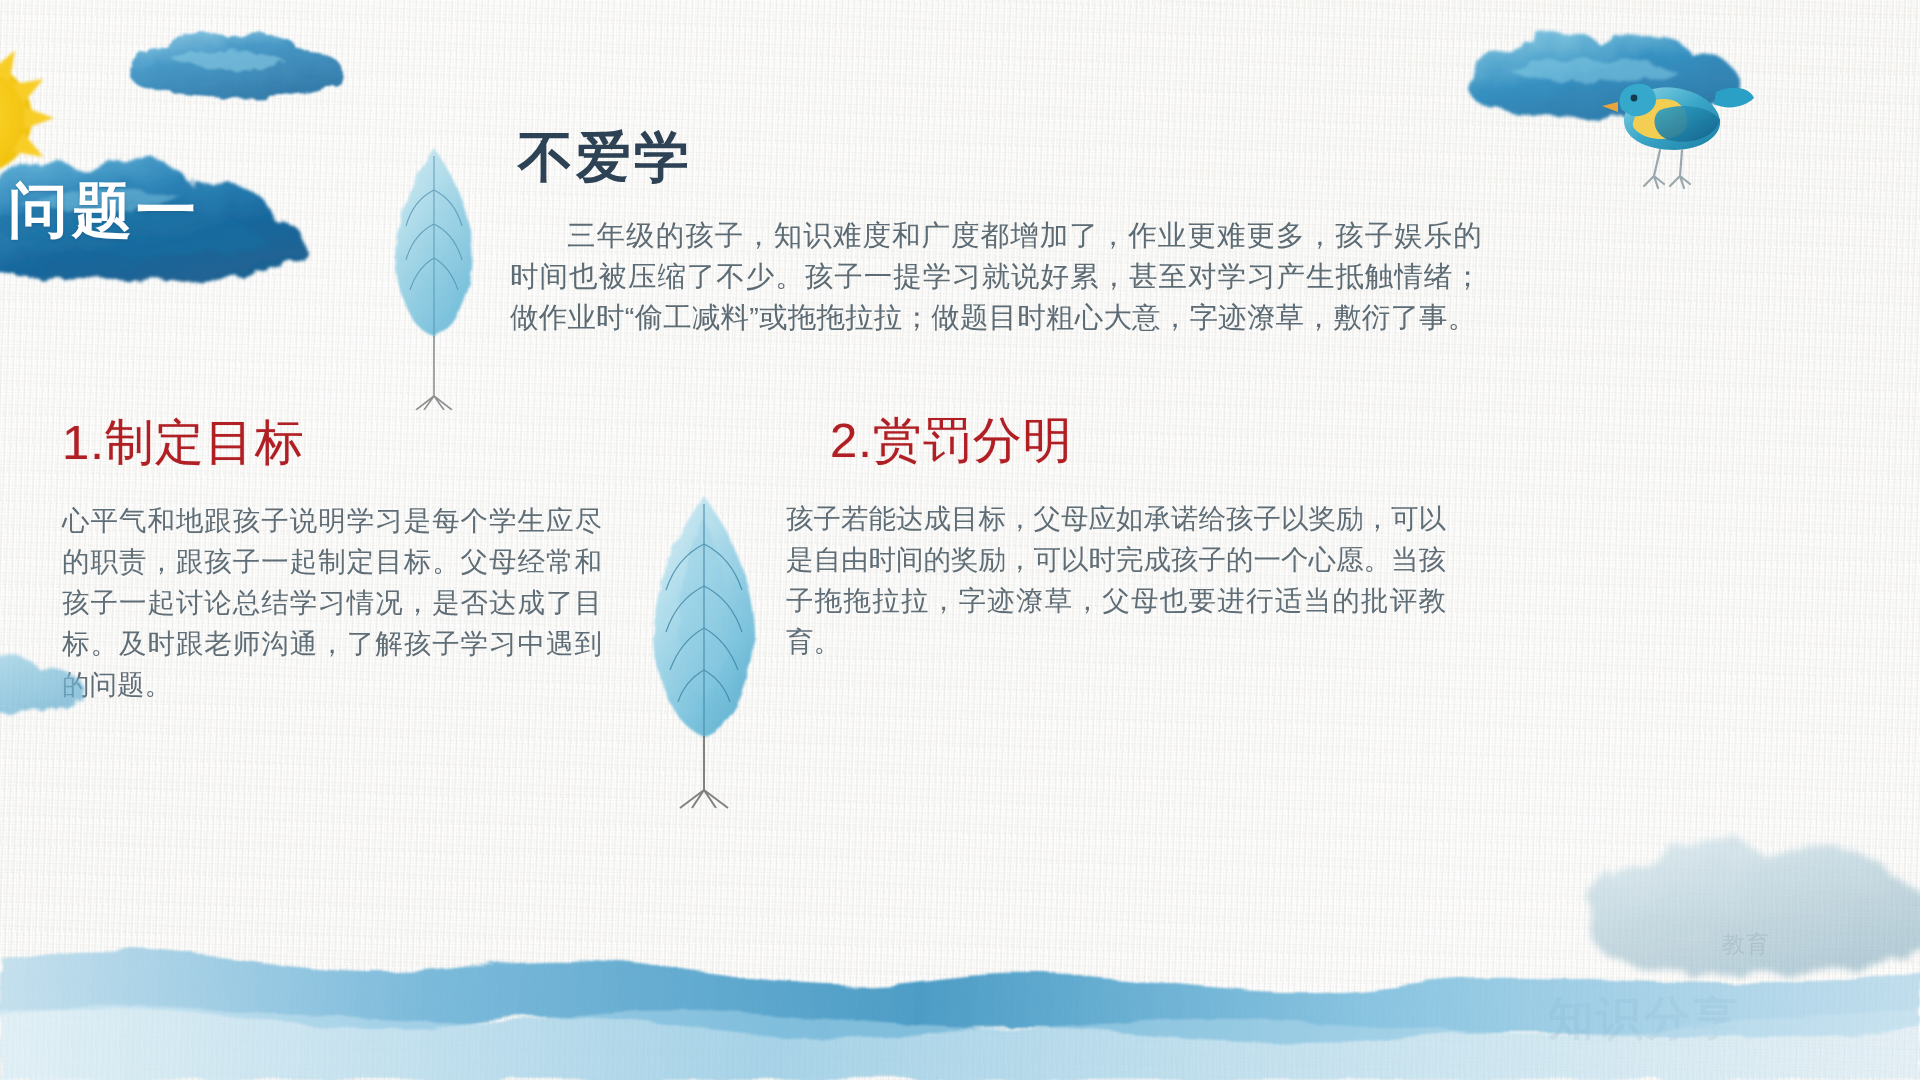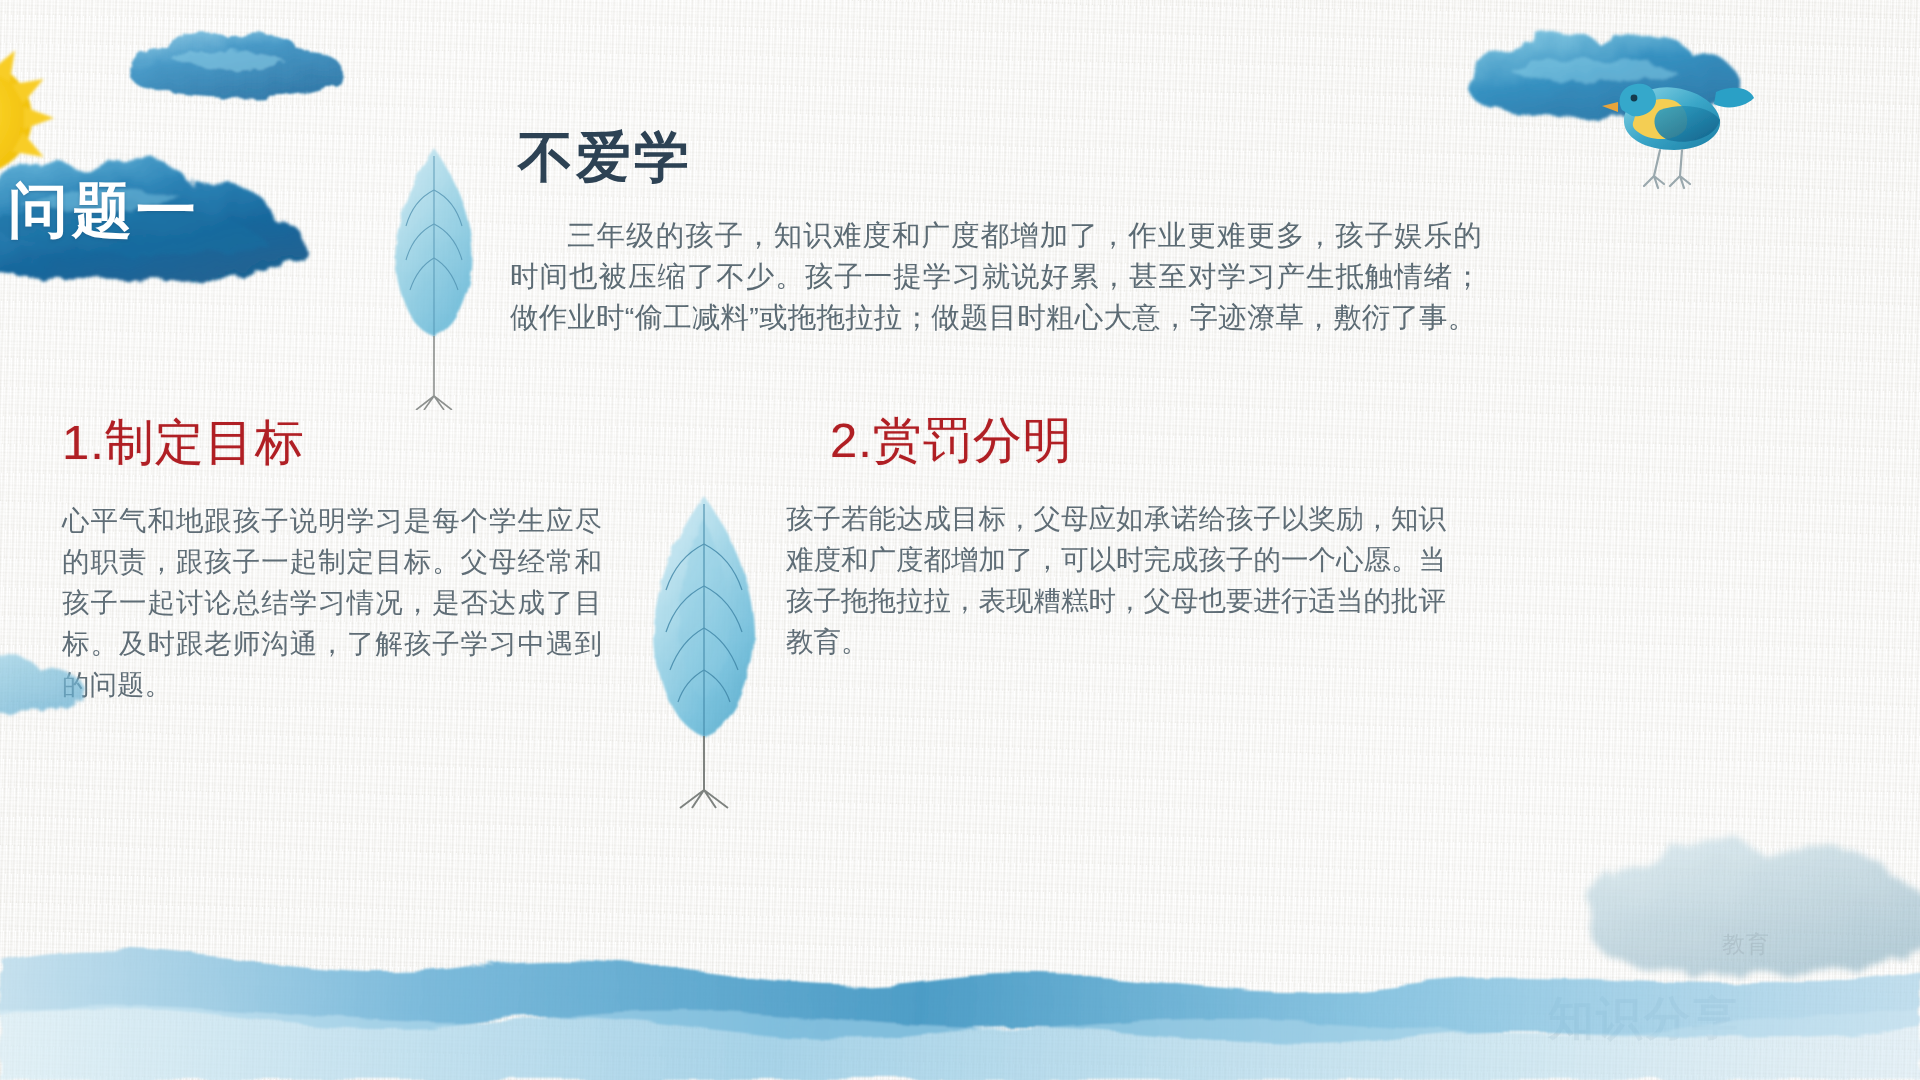--- a/index.html
+++ b/index.html
@@ -357,21 +357,21 @@
         <path d="M104 300 L80 318 M104 300 L92 318 M104 300 L116 318 M104 300 L128 318"></path>
       </g>
     </svg>
   </div>
 
   <div class="layer sec-head col1-head">1.制定目标</div>
   <div class="layer sec-body col1-body">心平气和地跟孩子说明学习是每个学生应尽的职责，跟孩子一起制定目标。父母经常和孩子一起讨论总结学习情况，是否达成了目标。及时跟老师沟通，了解孩子学习中遇到的问题。</div>
 
   <div class="layer sec-head col2-head">2.赏罚分明</div>
   <div class="layer col2-body">
-    <div class="sec-body">孩子若能达成目标，父母应如承诺给孩子以奖励，知识难度和广度都增加了，可以时完成孩子的一个心愿。当孩子拖拖拉拉，表现糟糕时，父母也要进行适当的批评教育。</div>
+    <div class="sec-body">孩子若能达成目标，父母应如承诺给孩子以奖励，可以是自由时间的奖励，可以时完成孩子的一个心愿。当孩子拖拖拉拉，字迹潦草，父母也要进行适当的批评教育。</div>
   </div>
 
   <div class="layer cloud" style="left:-70px; top:640px; width:180px; height:90px;">
     <svg width="180" height="90" viewBox="0 0 180 90">
       <defs>
         <linearGradient id="cl4" x1="0" y1="0" x2="1" y2="1">
           <stop offset="0%" stop-color="#a9d9ea" stop-opacity=".75"></stop>
           <stop offset="100%" stop-color="#5aa8cd" stop-opacity=".7"></stop>
         </linearGradient>
         <filter id="wc4" x="-20%" y="-30%" width="150%" height="180%">

